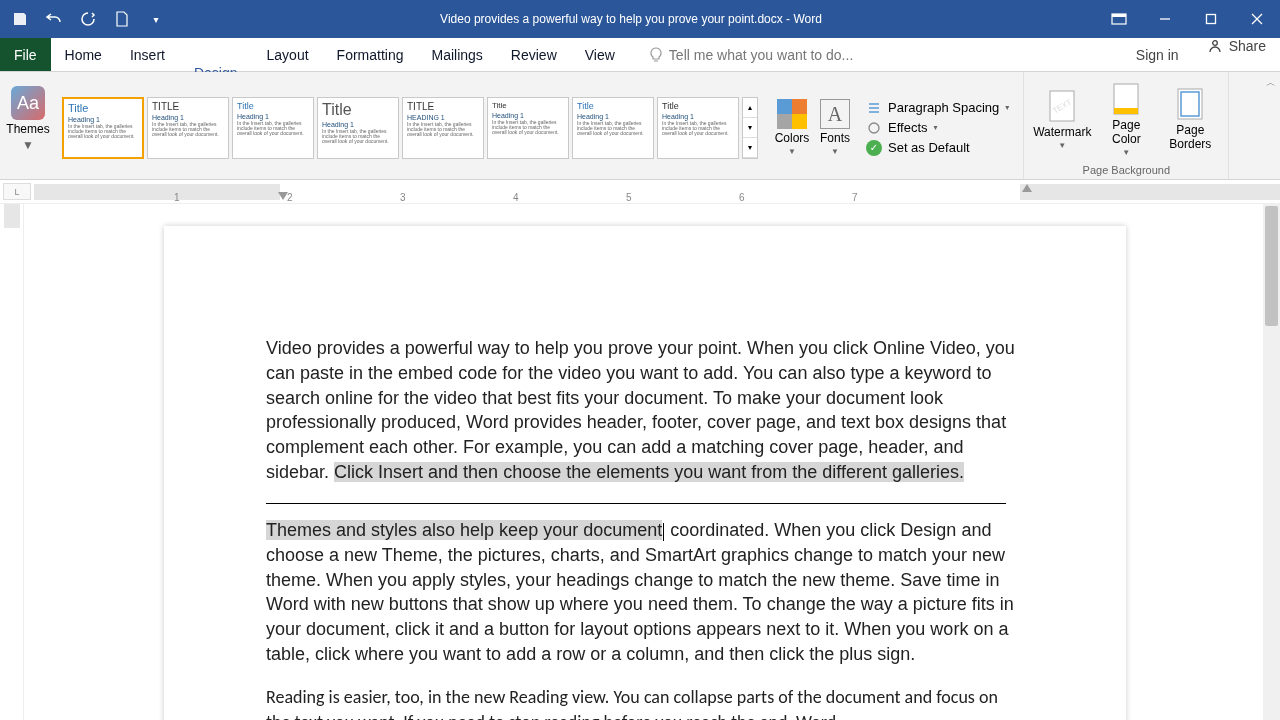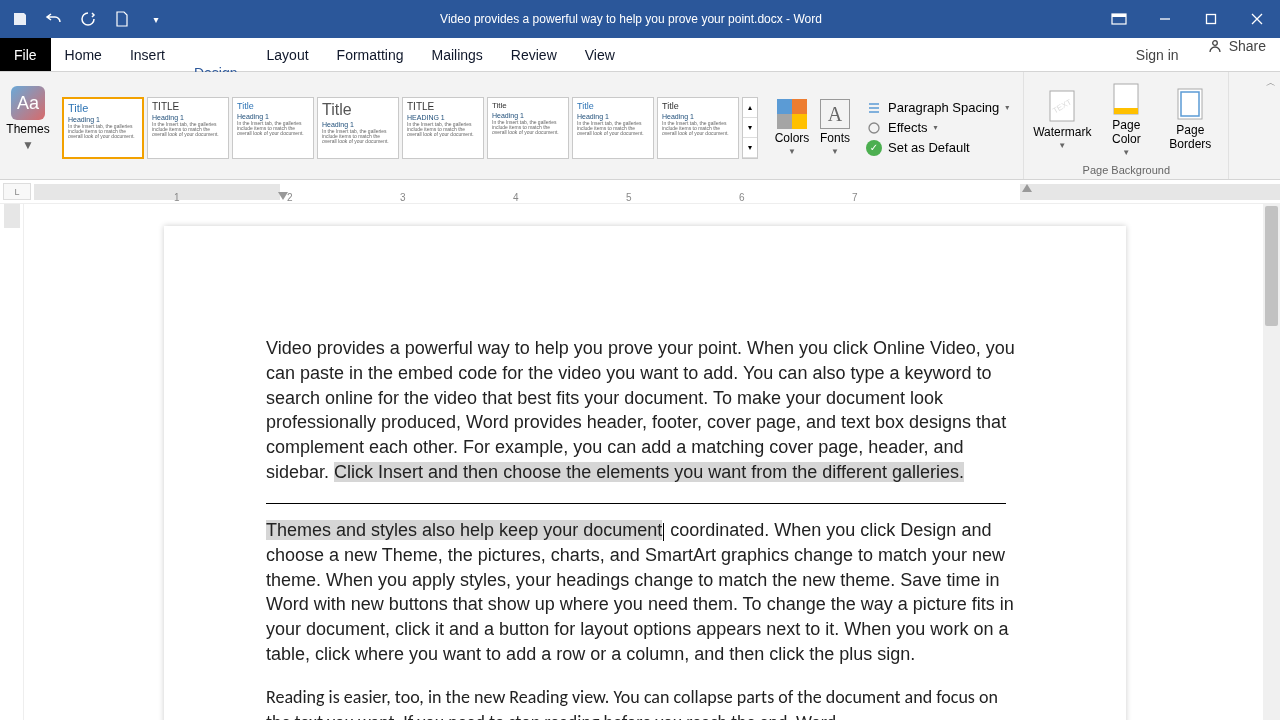--- a/index.html
+++ b/index.html
@@ -7,21 +7,21 @@
 
 .title-bar { height: 38px; background: #2b579a; color: #fff; display: flex; align-items: center; font-size: 13px; }
 .qat { display: flex; align-items: center; padding-left: 10px; gap: 14px; }
 .qat-icon { width: 20px; height: 20px; display: flex; align-items: center; justify-content: center; color: #fff; cursor: pointer; }
 .title-text { flex: 1; text-align: center; font-size: 12px; }
 .win-controls { display: flex; }
 .win-btn { width: 46px; height: 38px; display: flex; align-items: center; justify-content: center; cursor: pointer; }
 
 .menu-bar { height: 34px; background: #fff; border-bottom: 1px solid #d4d4d4; display: flex; align-items: stretch; }
 .tab { padding: 0 14px; display: flex; align-items: center; font-size: 14px; color: #0f172a; cursor: pointer; }
-.tab.file { background: #000000; color: #fff; }
+.tab.file { background: #14532d; color: #fff; }
 .tab.active { background: #f3f3f3; border-top: 1px solid #d4d4d4; border-left: 1px solid #d4d4d4; border-right: 1px solid #d4d4d4; margin-bottom: -1px; color: #2b579a; margin-top: 34px; }
 .tell-me { flex: 0 0 auto; display: flex; align-items: center; padding-left: 20px; color: #777; font-size: 14px; gap: 6px; }
 .menu-spacer { flex: 1; }
 .sign-in { padding: 13px 14px; display: flex; align-items: center; font-size: 14px; color: #444; cursor: pointer; }
 .share { padding: 0 14px; display: flex; align-items: flex-start; font-size: 14px; color: #444; gap: 6px; cursor: pointer; }
 
 .ribbon { height: 108px; background: #f3f3f3; border-bottom: 1px solid #d4d4d4; display: flex; position: relative; }
 .ribbon-group { border-right: 1px solid #e1e1e1; display: flex; flex-direction: column; padding: 4px 6px 0 6px; }
 .ribbon-group-body { flex: 1; display: flex; align-items: center; gap: 3px; }
 .ribbon-group-label { font-size: 11px; color: #666; text-align: center; padding: 2px 0 3px 0; }
@@ -134,20 +134,28 @@
 <div class="menu-bar">
   <div class="tab file">File</div>
   <div class="tab">Home</div>
   <div class="tab">Insert</div>
   <div class="tab active">Design</div>
   <div class="tab">Layout</div>
   <div class="tab">Formatting</div>
   <div class="tab">Mailings</div>
   <div class="tab">Review</div>
   <div class="tab">View</div>
+  <div class="tell-me">
+    <span>
+        <svg width="14" height="16" viewBox="0 0 14 16">
+          <path fill="none" stroke="#999" stroke-width="1.2" d="M7 1a5 5 0 00-3 9v2h6v-2a5 5 0 00-3-9zM5 14h4"></path>
+        </svg>
+      </span>
+    <span>Tell me what you want to do...</span>
+  </div>
   <div class="menu-spacer"></div>
   <div class="sign-in">Sign in</div>
   <div class="share">
     <span>
         <svg width="16" height="16" viewBox="0 0 16 16">
           <circle cx="8" cy="5" r="2.3" fill="none" stroke="#444" stroke-width="1.3"></circle>
           <path d="M3 14a5 5 0 0110 0" fill="none" stroke="#444" stroke-width="1.3"></path>
         </svg>
       </span>
     <span>Share</span>

